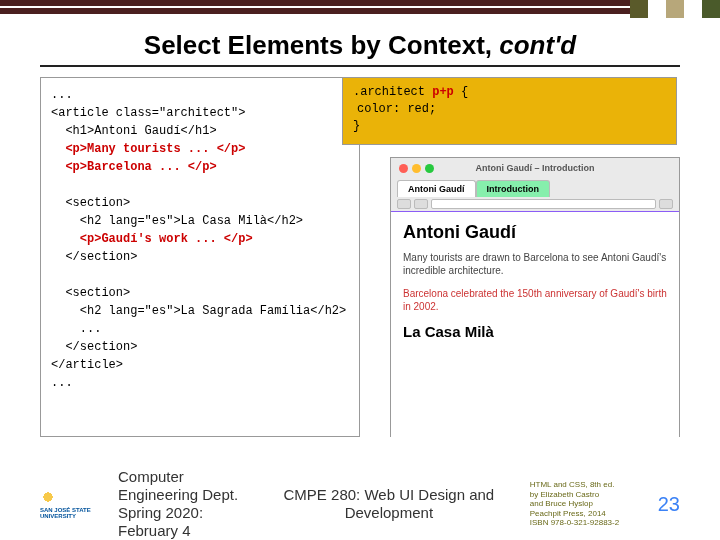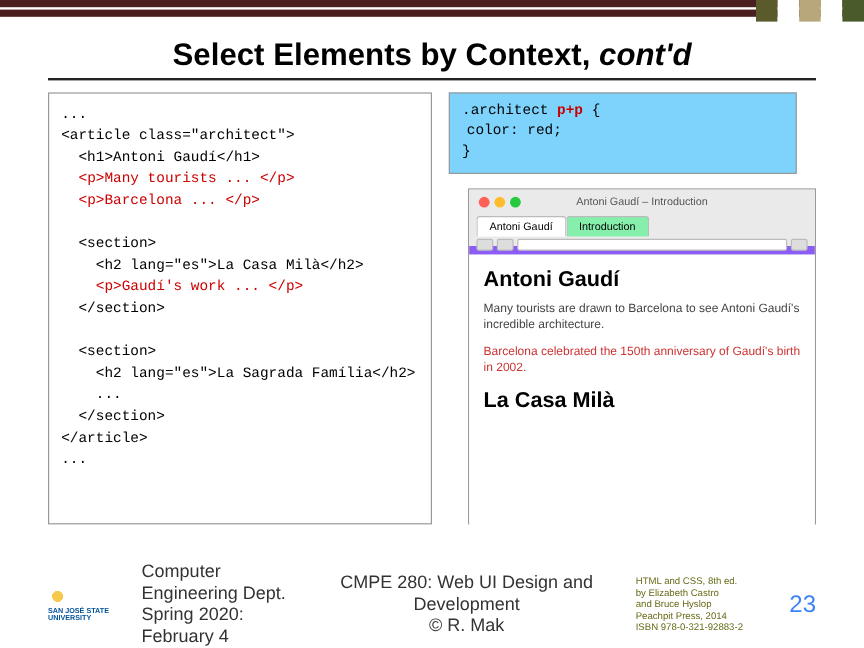--- a/index.html
+++ b/index.html
@@ -9,42 +9,42 @@
   .topbar .bar2 { position: absolute; top: 8px; left: 0; right: 0; height: 6px; background: #4a1f1f; }
   .topbar .decor { position: absolute; top: 0; right: 0; width: 90px; height: 18px; display: flex; }
   .topbar .decor div { flex: 1; height: 100%; }
   .d1 { background: #5a5a2a; } .d2 { background: #fff; } .d3 { background: #b7a77a; } .d4 { background: #fff; } .d5 { background: #4a5a2a; }
   .title { font-size: 26px; text-align: center; margin: 12px 0 4px; }
   .title .italic { font-style: italic; }
   .rule { height: 2px; background: #222; margin: 0 40px 10px; }
   .content { position: relative; margin: 0 40px; height: 380px; }
   .codebox { position: absolute; left: 0; top: 0; width: 320px; height: 360px; border: 1px solid #999; padding: 8px 10px; font-family: "Courier New", monospace; font-size: 12px; line-height: 1.5; white-space: pre; background: #fff; }
   .codebox .c0 { color: #000; }
-  .codebox .cRed { color: #c00; font-weight: normal; }
-  .cssbox { position: absolute; right: 16px; top: 0; width: 290px; height: 68px; border: 1px solid #999; padding: 6px 10px; font-family: "Courier New", monospace; font-size: 12px; line-height: 1.4; background: #7dd3fc; }
+  .codebox .cRed { color: #c00; font-weight: bold; }
+  .cssbox { position: absolute; right: 3px; top: 0; width: 335px; height: 68px; border: 1px solid #999; padding: 6px 10px; font-family: "Courier New", monospace; font-size: 12px; line-height: 1.4; background: #eab308; }
   .cssbox .sel { color: #000; }
   .cssbox .selR { color: #c00; font-weight: bold; }
   .cssbox .prop { color: #000; margin-left: 4px; display: inline-block; }
   .browser { position: absolute; right: 0; top: 80px; width: 290px; height: 280px; border: 1px solid #999; background: #f7f7f7; font-size: 10px; }
-  .browser .chrome { height: 54px; background: #eaeaea; border-bottom: 7px solid #8b5cf6; position: relative; }
+  .browser .chrome { height: 54px; background: #eaeaea; border-bottom: 1px solid #8b5cf6; position: relative; font-weight: bold; }
   .traffic { position: absolute; top: 6px; left: 8px; display: flex; gap: 4px; }
   .traffic span { width: 9px; height: 9px; border-radius: 50%; display: inline-block; }
   .tr { background: #ff5f56; } .ty { background: #ffbd2e; } .tg { background: #27c93f; }
   .wtitle { position: absolute; top: 5px; left: 0; right: 0; text-align: center; font-size: 9px; color: #555; }
   .tabs { position: absolute; top: 22px; left: 6px; display: flex; gap: 0; }
   .tab { background: #fff; border: 1px solid #bbb; border-bottom: none; padding: 3px 10px; font-size: 9px; border-radius: 3px 3px 0 0; }
   .tabI { background: #86efac; }
   .toolbar { position: absolute; top: 40px; left: 6px; right: 6px; height: 12px; display: flex; gap: 3px; align-items: center; }
   .tbtn { width: 14px; height: 10px; background: #ddd; border: 1px solid #bbb; border-radius: 2px; }
   .urlbar { flex: 1; height: 10px; background: #fff; border: 1px solid #bbb; border-radius: 2px; }
   .page { background: #fff; padding: 10px 12px; height: 226px; overflow: hidden; }
   .page h1 { font-size: 18px; font-weight: bold; margin-bottom: 8px; color: #000; }
   .page p { font-size: 10px; color: #444; margin-bottom: 10px; line-height: 1.3; }
   .page .pred { color: #c33; }
-  .page h2 { font-size: 18px; font-weight: bold; margin: 10px 0 6px; }
+  .page h2 { font-size: 15px; font-weight: bold; margin: 10px 0 6px; }
   .footer { position: absolute; bottom: 12px; left: 0; right: 0; height: 48px; padding: 0 40px; display: flex; align-items: center; }
   .logo { width: 70px; height: 34px; display: flex; flex-direction: column; justify-content: center; }
   .logo .sun { width: 16px; height: 16px; background: radial-gradient(circle,#f7c94a 40%,transparent 41%); position: relative; margin-bottom: 2px;}
   .logo .txt { font-size: 6px; color: #00529b; font-weight: bold; line-height: 1; }
   .fc { font-size: 15px; color: #333; line-height: 1.2; }
   .fc1 { margin-left: 8px; width: 130px; }
   .fc2 { flex: 1; text-align: center; }
   .fc3 { width: 120px; font-size: 8px; color: #6a6a1a; }
   .pg { font-size: 20px; color: #3b82f6; margin-left: 8px; }
 </style>
@@ -128,21 +128,20 @@
     <div class="sun"></div>
     <div class="txt">SAN JOSÉ STATE</div>
     <div class="txt">UNIVERSITY</div>
   </div>
   <div class="fc fc1">
     <div>Computer Engineering Dept.</div>
       <div>Spring 2020: February 4</div>
   </div>
   <div class="fc fc2">
     <div>CMPE 280: Web UI Design and Development</div>
-      <div>© R. Mak</div>
   </div>
   <div class="fc fc3">
     <div>HTML and CSS, 8th ed.</div>
       <div>by Elizabeth Castro</div>
       <div>and Bruce Hyslop</div>
       <div>Peachpit Press, 2014</div>
       <div>ISBN 978-0-321-92883-2</div>
   </div>
   <div class="pg">23</div>
 </div>

